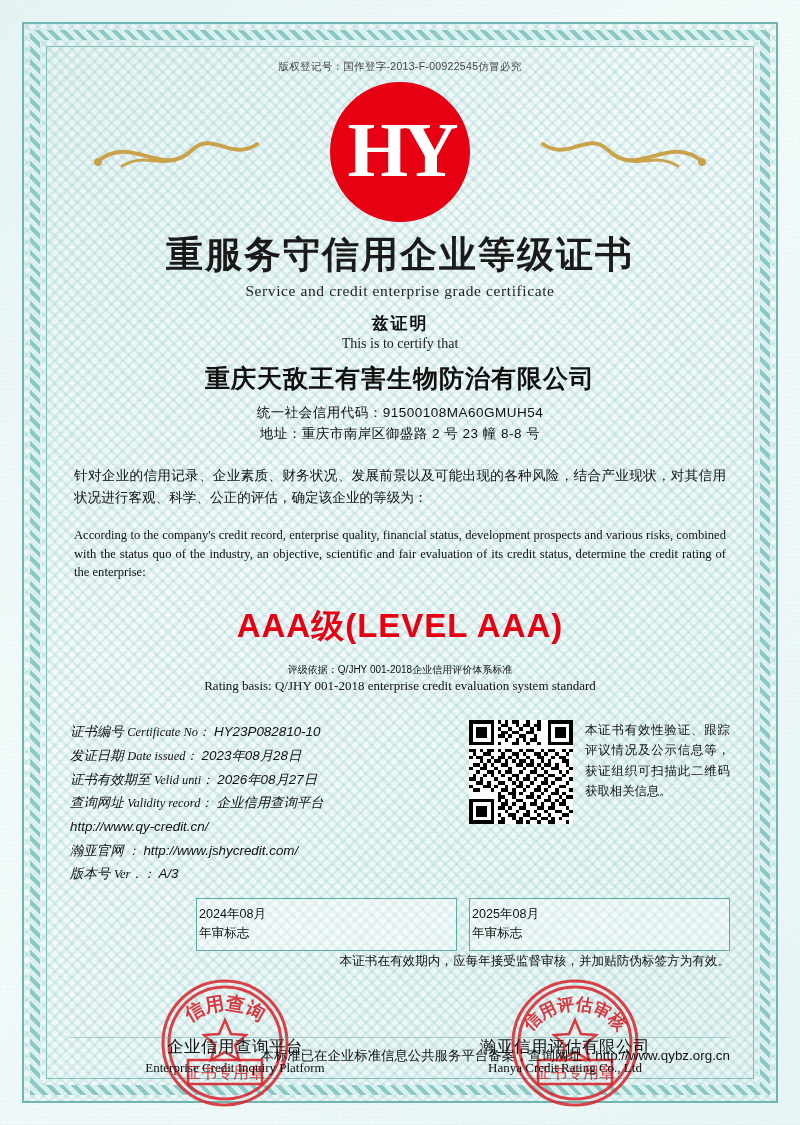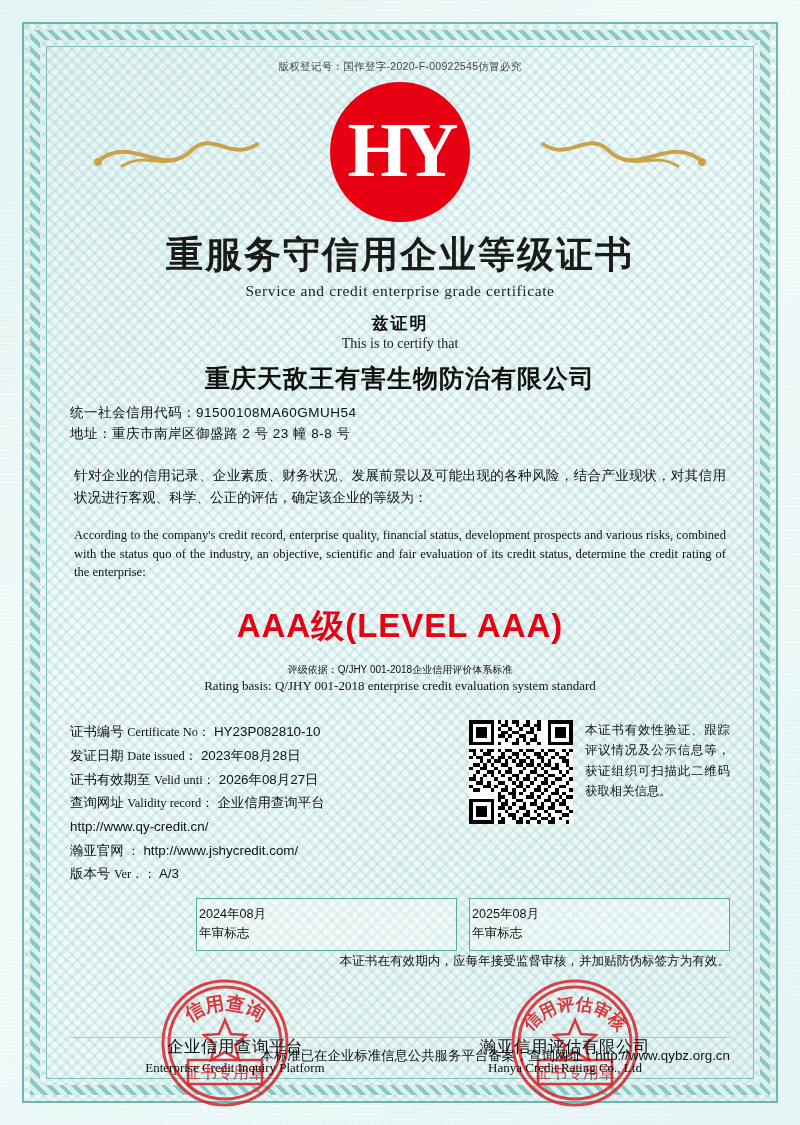--- a/index.html
+++ b/index.html
@@ -114,21 +114,21 @@
   }
   .company {
     text-align:center;
     font-size:25px;
     font-weight:bold;
     letter-spacing:1px;
     color:#111;
     margin-bottom:8px;
   }
   .meta-line {
-    text-align:left;
+    text-align:center;
     font-size:13.5px;
     color:#111;
     letter-spacing:0.5px;
     line-height:1.55;
   }
 
   .para {
     margin-top:20px;
     font-size:13.6px;
     line-height:1.65;
@@ -170,21 +170,21 @@
     display:flex;
     margin-top:26px;
     gap:14px;
   }
   .lower-left {
     width:385px;
     font-size:13.4px;
     line-height:1.75;
     color:#111;
   }
-  .lower-left .row { white-space:nowrap; }
+  .lower-left .row { white-space:nowrap;font-style:italic; }
   .lower-left .lbl-en {
     font-family:"Liberation Serif", serif;
     font-size:12.4px;
   }
   .lower-right {
     flex:1;
     display:flex;
     gap:12px;
   }
   .qr {
@@ -272,21 +272,21 @@
 </head>
 <body>
 
 <div class="cert">
   <div class="border-outer"></div>
   <div class="border-band"></div>
   <div class="border-inner"></div>
 
   <div class="content">
 
-    <div class="copyright">版权登记号：国作登字-2020-F-00922545仿冒必究</div>
+    <div class="copyright">版权登记号：国作登字-2013-F-00922545仿冒必究</div>
 
     <div class="logo-area">
       <svg class="flourish left" viewBox="0 0 200 60">
         <path d="M5,40 C40,10 70,58 100,28 C120,8 140,40 165,22" fill="none" stroke="#c9a24a" stroke-width="4" stroke-linecap="round"></path>
         <path d="M30,44 C55,30 65,46 88,36" fill="none" stroke="#c9a24a" stroke-width="3" stroke-linecap="round"></path>
         <circle cx="6" cy="40" r="4" fill="#c9a24a"></circle>
       </svg>
       <svg class="flourish right" viewBox="0 0 200 60">
         <path d="M195,40 C160,10 130,58 100,28 C80,8 60,40 35,22" fill="none" stroke="#c9a24a" stroke-width="4" stroke-linecap="round"></path>
         <path d="M170,44 C145,30 135,46 112,36" fill="none" stroke="#c9a24a" stroke-width="3" stroke-linecap="round"></path>

